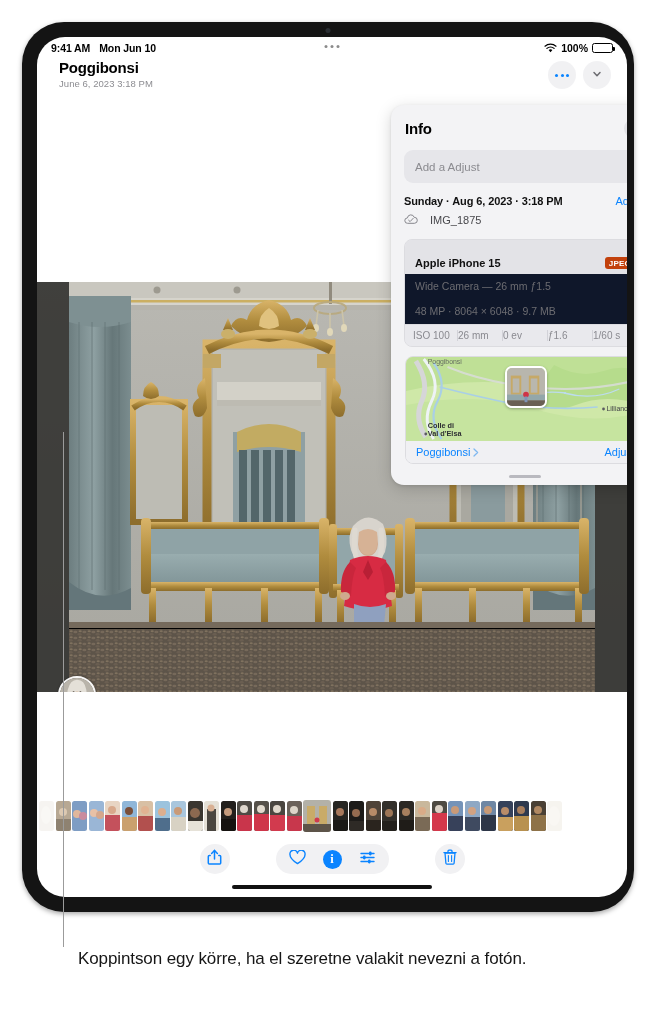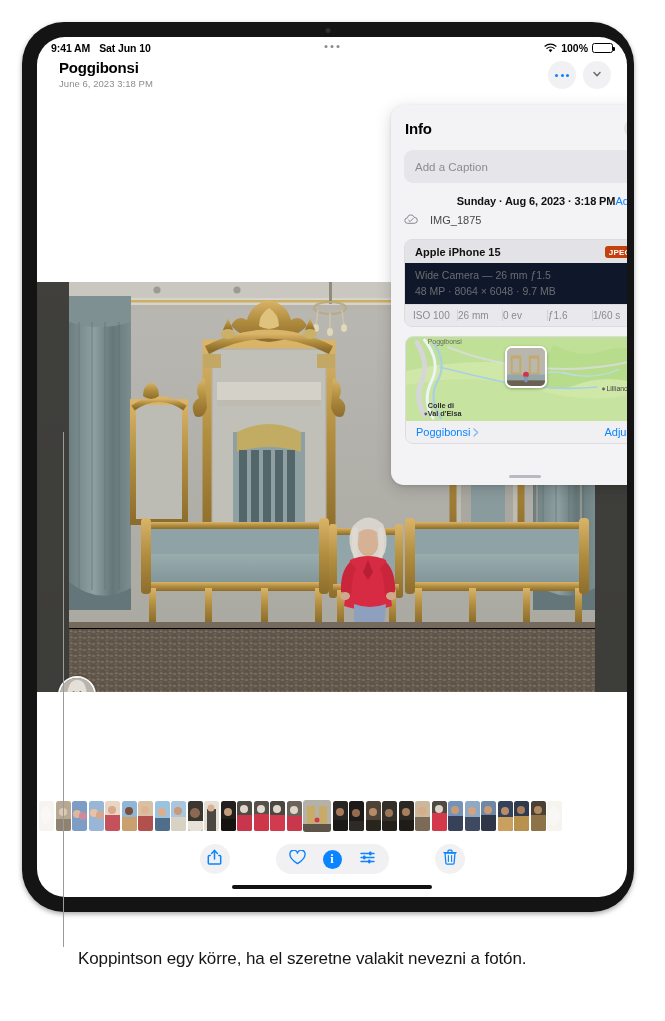--- a/index.html
+++ b/index.html
@@ -141,44 +141,44 @@
     width: 21px; height: 21px; border-radius: 50%; background: #e2e2e6;
     display: flex; align-items: center; justify-content: center;
   }
   .caption-box {
     margin: 11px 13px 0 13px; height: 33px; border-radius: 9px;
     background: #e6e6ea; display: flex; align-items: center; padding: 0 11px;
   }
   .caption-box span { font-size: 11.5px; color: #8b8b90; }
 
   .date-row {
-    display: flex; align-items: center; justify-content: flex-end;
+    display: flex; align-items: center; justify-content: space-between;
     margin: 12px 13px 0 13px;
   }
   .date-txt { font-size: 11px; font-weight: bold; color: #111; letter-spacing: -0.1px; }
   .adjust-link { font-size: 11px; color: #0a84ff; }
   .file-row { display: flex; align-items: center; gap: 12px; margin: 4px 13px 0 13px; }
   .file-name { font-size: 11px; color: #48484c; }
 
   .cam-card {
     margin: 10px 13px 0 13px; border-radius: 8px; overflow: hidden;
     background: #eaeaee; border: 0.5px solid #dcdce0;
   }
   .cam-top {
     display: flex; align-items: center; justify-content: space-between;
-    padding: 6px 10px 5px 10px; background: #e3e3e7;
+    padding: 17px 10px 5px 10px; background: #e3e3e7;
   }
   .cam-model { font-size: 11px; font-weight: bold; color: #111; }
   .jpeg-tag {
     font-size: 8px; color: #fff; background: #c2410c;
     border-radius: 3px; padding: 1.5px 4px; font-weight: bold; letter-spacing: 0.2px;
   }
   .cam-mid { padding: 6px 10px 7px 10px; background: #0f172a; }
   .cam-lens { font-size: 10.5px; color: #6c6c71; }
-  .cam-spec { font-size: 10.5px; color: #6c6c71; margin-top: 4px; }
+  .cam-spec { font-size: 10.5px; color: #6c6c71; margin-top: 13px; }
   .exif-row {
     display: flex; align-items: center; background: #e9e9ed;
     border-top: 0.5px solid #dcdce0; padding: 5px 8px;
   }
   .exif-cell {
     flex: 1; text-align: left; font-size: 10px; color: #8a8a90;
     border-right: 0.5px solid #d2d2d8;
   }
   .exif-cell:last-child { border-right: none; }
 
@@ -219,21 +219,21 @@
 
 <div id="root">
 
   <div class="device">
     <div class="notch-dot"></div>
     <div class="device-inner">
 
       <div class="statusbar">
         <div class="sb-left">
           <span class="sb-time">9:41 AM</span>
-          <span class="sb-date">Sat Jun 10</span>
+          <span class="sb-date">Mon Jun 10</span>
         </div>
         <div class="sb-dots">
           <i></i>
             <i></i>
             <i></i>
         </div>
         <div class="sb-right">
           <span>
             <svg class="wifi" width="13" height="10" viewBox="0 0 13 10">
               <path d="M6.5 9.2 4.6 7.1a2.9 2.9 0 0 1 3.8 0z" fill="#000"></path>
@@ -696,21 +696,21 @@
         <div class="ip-head">
           <span class="ip-title">Info</span>
           <span class="ip-close">
             <svg width="10" height="10" viewBox="0 0 10 10">
               <path d="M2 2 L8 8 M8 2 L2 8" stroke="#6a6a70" stroke-width="1.5" stroke-linecap="round"></path>
             </svg>
           </span>
         </div>
 
         <div class="caption-box">
-          <span>Add a Caption</span>
+          <span>Add a Adjust</span>
         </div>
 
         <div class="date-row">
           <span class="date-txt">Sunday · Aug 6, 2023 · 3:18 PM</span>
           <span class="adjust-link">Adjust</span>
         </div>
 
         <div class="file-row">
           <span>
             <svg width="14" height="11" viewBox="0 0 14 11">

